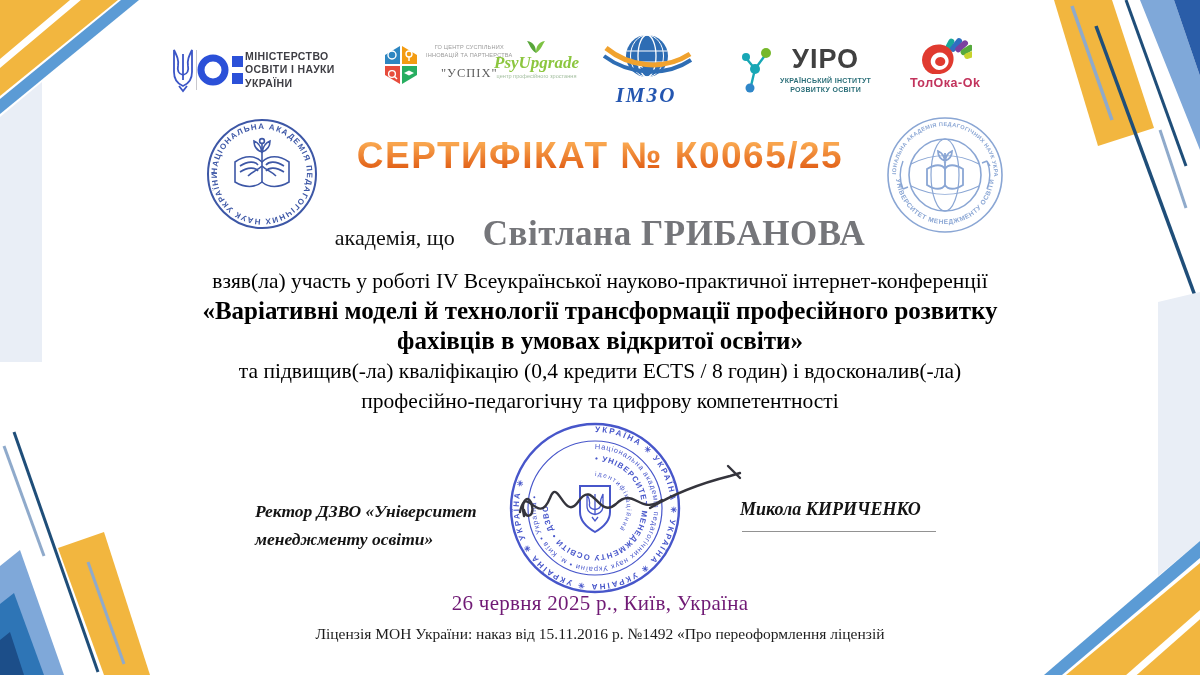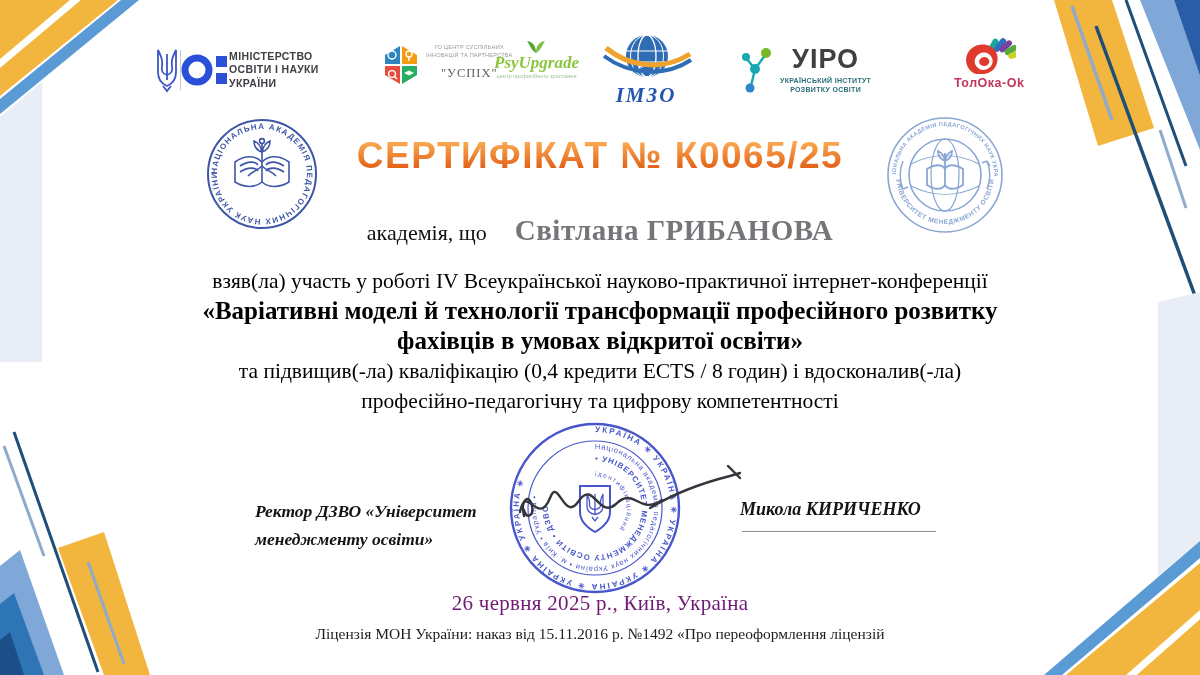--- a/index.html
+++ b/index.html
@@ -3,52 +3,52 @@
 <meta charset="utf-8">
 <style>
   html,body{margin:0;padding:0;background:#fff;}
   #stage{position:relative;width:1200px;height:675px;background:#ffffff;overflow:hidden;
          font-family:"Liberation Serif",serif;color:#1a1a1a;}
   .abs{position:absolute;}
   svg{display:block;}
 
   
   .logo{display:flex;align-items:center;}
-  .mon{left:154px;top:46px;}
+  .mon{left:170px;top:46px;}
   .mon .txt{font-family:"Liberation Sans",sans-serif;font-weight:bold;font-size:10.5px;
             line-height:1.3;color:#3e3e44;letter-spacing:.4px;}
   .divider{width:1px;height:40px;background:#c8c8ce;}
   .uspih{left:383px;top:44px;gap:7px;align-items:flex-start;}
   .uspih .col{display:flex;flex-direction:column;align-items:center;}
   .uspih .org{font-family:"Liberation Sans",sans-serif;font-size:5.6px;color:#9a9a9a;
               line-height:1.4;text-align:center;letter-spacing:.2px;}
   .uspih .nm{font-size:12.5px;color:#5d5d5d;margin-top:6px;letter-spacing:1px;}
   .psy{left:494px;top:40px;flex-direction:column;align-items:center;}
   .psy .nm{font-style:italic;font-size:17px;color:#8cc63f;font-weight:bold;line-height:1;}
   .psy .tag{font-family:"Liberation Sans",sans-serif;font-size:5.6px;color:#a4bfa0;margin-top:2px;}
   .imzo{left:600px;top:32px;flex-direction:column;align-items:center;}
   .imzo .nm{font-weight:bold;font-style:italic;font-size:21px;color:#2456b0;letter-spacing:2px;line-height:1;margin-top:1px;}
   .uiro{left:738px;top:46px;gap:8px;}
   .uiro .col{display:flex;flex-direction:column;align-items:center;}
   .uiro .nm{font-family:"Liberation Sans",sans-serif;font-weight:bold;font-size:27px;
             color:#404040;line-height:1;letter-spacing:1px;}
   .uiro .sub{font-family:"Liberation Sans",sans-serif;font-weight:bold;font-size:7px;
              color:#2a6e78;line-height:1.35;text-align:center;margin-top:3px;letter-spacing:.3px;}
-  .toloka{left:910px;top:36px;flex-direction:column;align-items:center;margin-left:44px;}
+  .toloka{left:910px;top:36px;flex-direction:column;align-items:center;}
   .toloka .nm{font-family:"Liberation Sans",sans-serif;font-weight:bold;font-size:12.5px;
               color:#c2335c;margin-top:2px;letter-spacing:.5px;}
 
   
   .title{left:0;top:135px;width:100%;text-align:center;
          font-family:"Liberation Sans",sans-serif;font-weight:800;font-size:37px;letter-spacing:1.5px;
          background:linear-gradient(#f9a64e 20%,#e05a12 85%);
          -webkit-background-clip:text;background-clip:text;color:transparent;}
   .certrow{left:0;top:214px;width:100%;text-align:center;}
   .certifies{font-size:22px;color:#111;}
-  .recipient{font-size:29px;font-weight:bold;color:#75767a;margin-left:24px;letter-spacing:.5px;}
+  .recipient{font-size:35px;font-weight:bold;color:#75767a;margin-left:24px;letter-spacing:.5px;}
   .body{left:0;top:266px;width:100%;text-align:center;line-height:30px;font-size:21.5px;color:#000000;}
   .body .b{font-weight:bold;font-size:25px;}
   .sigtitle{left:255px;top:497px;font-style:italic;font-weight:bold;font-size:17.5px;line-height:1.6;color:#141414;}
   .signame{left:740px;top:499px;font-style:italic;font-weight:bold;font-size:18px;color:#141414;}
   .sigline{left:742px;top:531px;width:194px;height:0;border-top:1.5px solid #929292;}
   .dateline{left:0;top:591px;width:100%;text-align:center;font-size:21px;color:#701a75;letter-spacing:.3px;}
   .license{left:0;top:625px;width:100%;text-align:center;font-size:15.5px;color:#1d1d1d;}
 </style>
 </head>
 <body>

